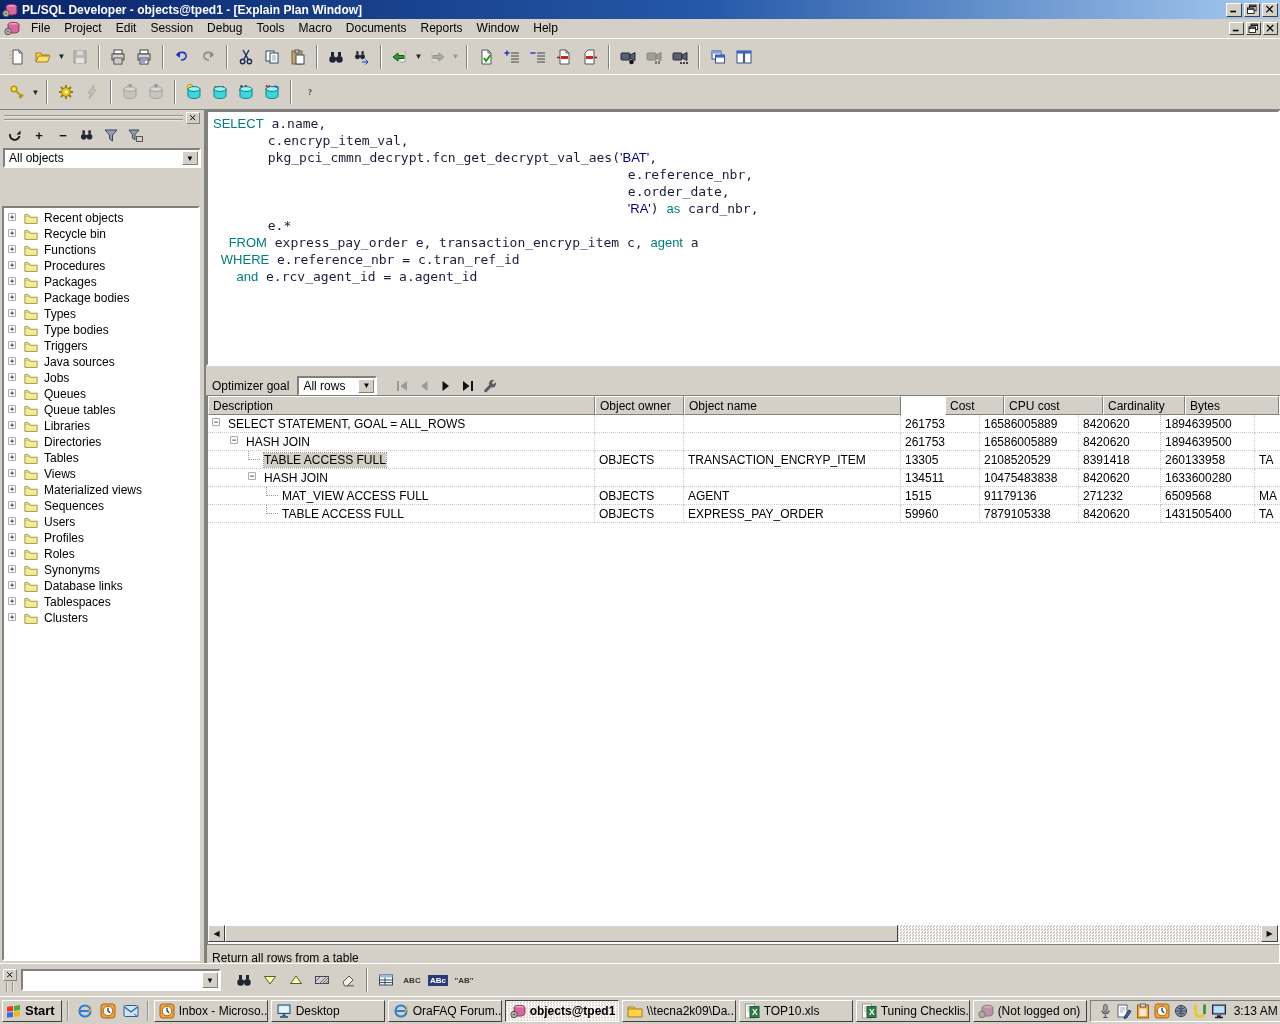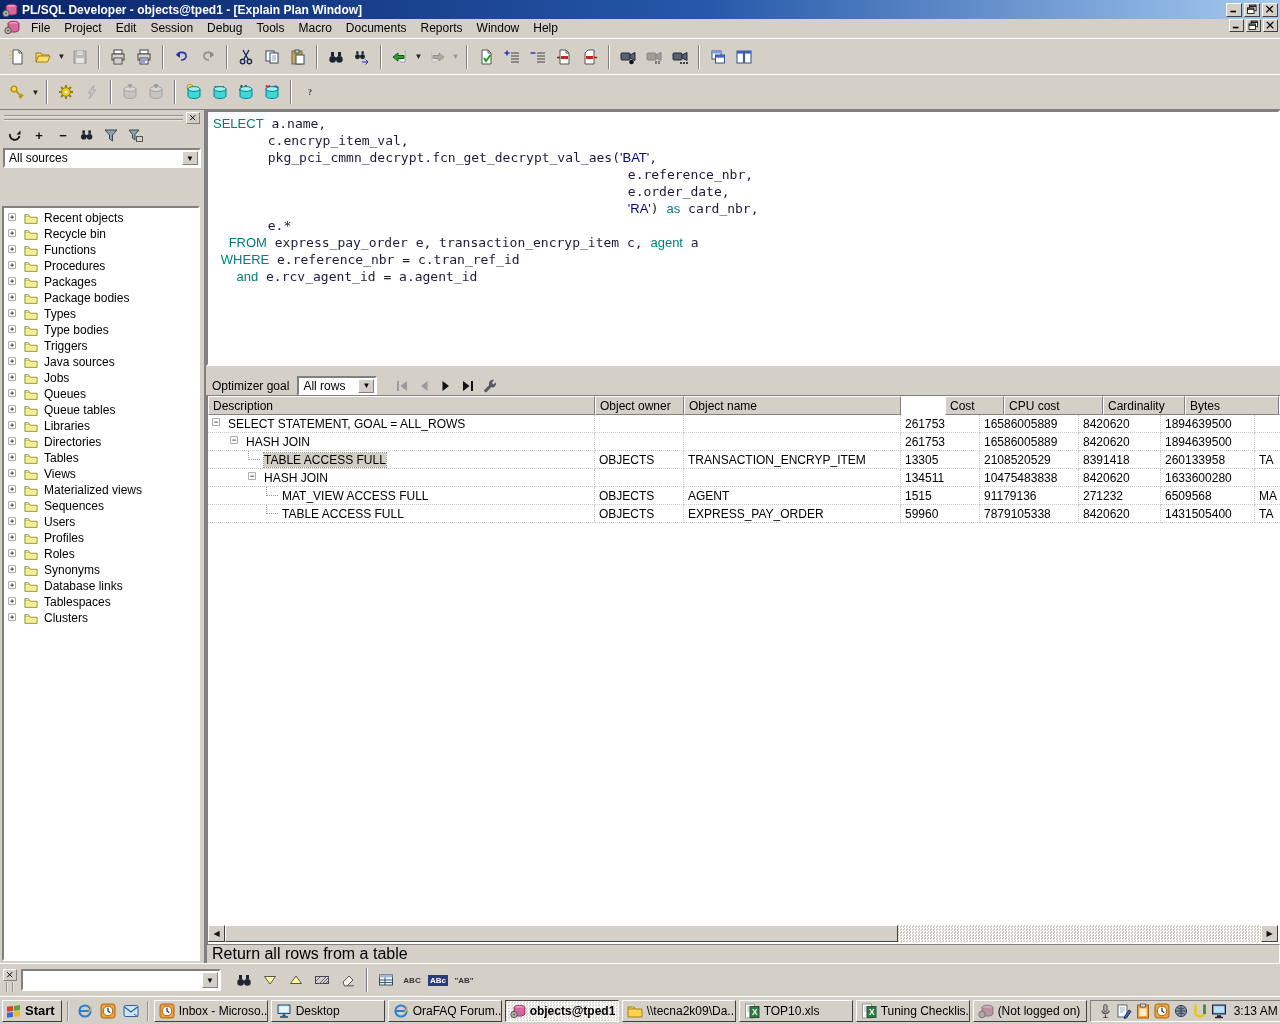--- a/index.html
+++ b/index.html
@@ -6,21 +6,21 @@
   *{box-sizing:border-box;margin:0;padding:0;font-family:"Liberation Sans",sans-serif;}
   html,body{width:1280px;height:1024px;overflow:hidden;background:#d4d0c8;position:relative;font-size:12px;color:#000;}
   svg{display:block}
   
   #titlebar{position:absolute;left:0;top:0;width:1280px;height:19px;background:linear-gradient(90deg,#0a246a 0%,#2458a8 55%,#a6caf0 100%);display:flex;align-items:center;padding:1px 2px;}
   #titlebar .ticon{width:16px;height:16px;margin-right:4px;}
   #titlebar .ttext{color:#fff;font-weight:bold;font-size:12px;white-space:nowrap;flex:1;}
   .winbtns{display:flex;gap:2px;}
   .winbtn{width:16px;height:14px;background:#d4d0c8;border:1px solid;border-color:#fff #404040 #404040 #fff;display:flex;align-items:center;justify-content:center;}
   
-  #menubar{position:absolute;left:0;top:19px;width:1280px;height:19px;background:#d4d0c8;display:flex;align-items:flex-start;padding:0 2px;border-bottom:1px solid #d4d0c8;}
+  #menubar{position:absolute;left:0;top:19px;width:1280px;height:19px;background:#d4d0c8;display:flex;align-items:center;padding:0 2px;border-bottom:1px solid #d4d0c8;}
   #menubar .micon{width:16px;height:16px;margin:0 4px 0 2px;}
   .menuitem{padding:2px 7px;font-size:12px;white-space:nowrap;}
   #menubar .winbtns{margin-left:auto;}
   #menubar .winbtn{height:13px;width:15px;}
   
   .toolbar{position:absolute;left:0;width:1280px;background:#d4d0c8;display:flex;align-items:center;padding-left:4px;border-top:1px solid #fff;}
   #toolbar1{top:38px;height:36px;}
   #toolbar2{top:74px;height:36px;border-bottom:1px solid #808080;}
   .tbtn{width:26px;height:26px;display:flex;align-items:center;justify-content:center;background:transparent;border:1px solid transparent;}
   .tbtn.dis{filter:grayscale(1) opacity(.45);}
@@ -60,21 +60,21 @@
   .grow{display:flex;width:1080px;height:18px;}
   .gcell{padding:1px 4px;border-right:1px dotted #c9c9c9;border-bottom:1px dotted #c9c9c9;font-size:12px;white-space:nowrap;overflow:hidden;flex:none;display:flex;align-items:center;}
   .gsel{background:#d2cec5;outline:1px dotted #9a968e;}
   .conn{width:12px;height:14px;border-left:1px dotted #9a9a9a;border-bottom:1px dotted #9a9a9a;margin:-7px 4px 7px 0;flex:none;}
   .mbox{flex:none;margin-right:5px;}
   
   #hscroll{position:absolute;left:208px;top:925px;width:1070px;height:17px;background-image:repeating-conic-gradient(#fff 0% 25%,#cfcac1 0% 50%);background-size:3px 3px;}
   .sbtn{position:absolute;top:0;width:17px;height:17px;background:#d4d0c8;border:1px solid;border-color:#fff #404040 #404040 #fff;display:flex;align-items:center;justify-content:center;font-size:8px;color:#111;}
   #sthumb{position:absolute;left:17px;top:0;width:673px;height:17px;background:#d4d0c8;border:1px solid;border-color:#fff #404040 #404040 #fff;}
   
-  #statusbar{position:absolute;left:206px;top:944px;width:1074px;height:27px;background:#d4d0c8;border:1px solid;border-color:#808080 #fff #fff #808080;display:flex;padding-left:5px;font-size:16px;}
+  #statusbar{position:absolute;left:206px;top:944px;width:1074px;height:27px;background:#d4d0c8;border:1px solid;border-color:#808080 #fff #fff #808080;display:flex;align-items:center;padding-left:5px;font-size:12px;}
   
   #findbar{position:absolute;left:0;top:963px;width:1280px;height:33px;background:#d4d0c8;border-top:1px solid #fff;display:flex;align-items:center;padding-left:3px;}
   #findbar .stack{display:flex;flex-direction:column;align-items:center;margin-right:4px;gap:1px;}
   #findbar .grip{width:8px;height:10px;border-left:2px groove #e8e6e0;border-right:2px groove #e8e6e0;}
   #findcombo{width:200px;height:22px;background:#fff;border:2px solid;border-color:#808080 #fff #fff #808080;position:relative;margin-right:10px;}
   .fbtn{width:26px;height:24px;display:flex;align-items:center;justify-content:center;}
   
   #taskbar{position:absolute;left:0;top:996px;width:1280px;height:28px;background:#d4d0c8;border-top:1px solid #fff;display:flex;align-items:center;padding:0 2px;gap:3px;}
   #startbtn{height:22px;display:flex;align-items:center;gap:3px;background:#d4d0c8;border:1px solid;border-color:#fff #404040 #404040 #fff;padding:0 6px 0 3px;font-weight:bold;font-size:13px;}
   .tbdiv{width:3px;height:20px;border-left:2px groove #e8e6e0;margin:0 2px;}
@@ -533,21 +533,21 @@
         </svg>
       </span>
       <span class="btool">
         <svg width="16" height="16" viewBox="0 0 16 16">
           <path d="M2 3h10l-4 4.4v5.6l-2.6-2V7.4z" fill="#93a0b2" stroke="#3a4656"></path>
           <rect x="9.5" y="9.5" width="6" height="5" fill="#d4d0c8" stroke="#555"></rect>
         </svg>
       </span>
     </div>
   <div id="bcombo">
-    <span>All sources</span>
+    <span>All objects</span>
     <span class="combo-arrow">▼</span>
   </div>
   <div id="btree">
       <div class="titem">
         <span class="pbox">
           <svg width="11" height="11" viewBox="0 0 16 16">
             <rect x="1" y="1" width="10" height="10" fill="#fff" stroke="#848484"></rect>
             <path d="M3.2 6h5.6M6 3.2v5.6" stroke="#000"></path>
           </svg>
         </span>

